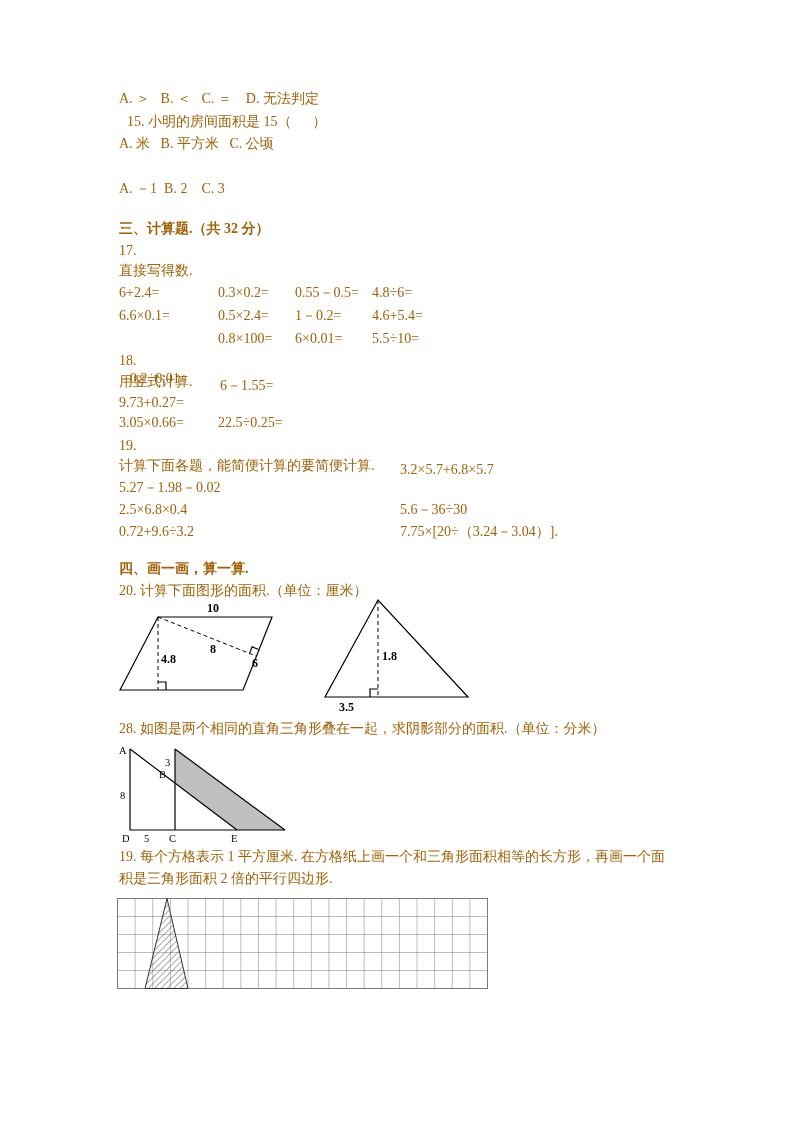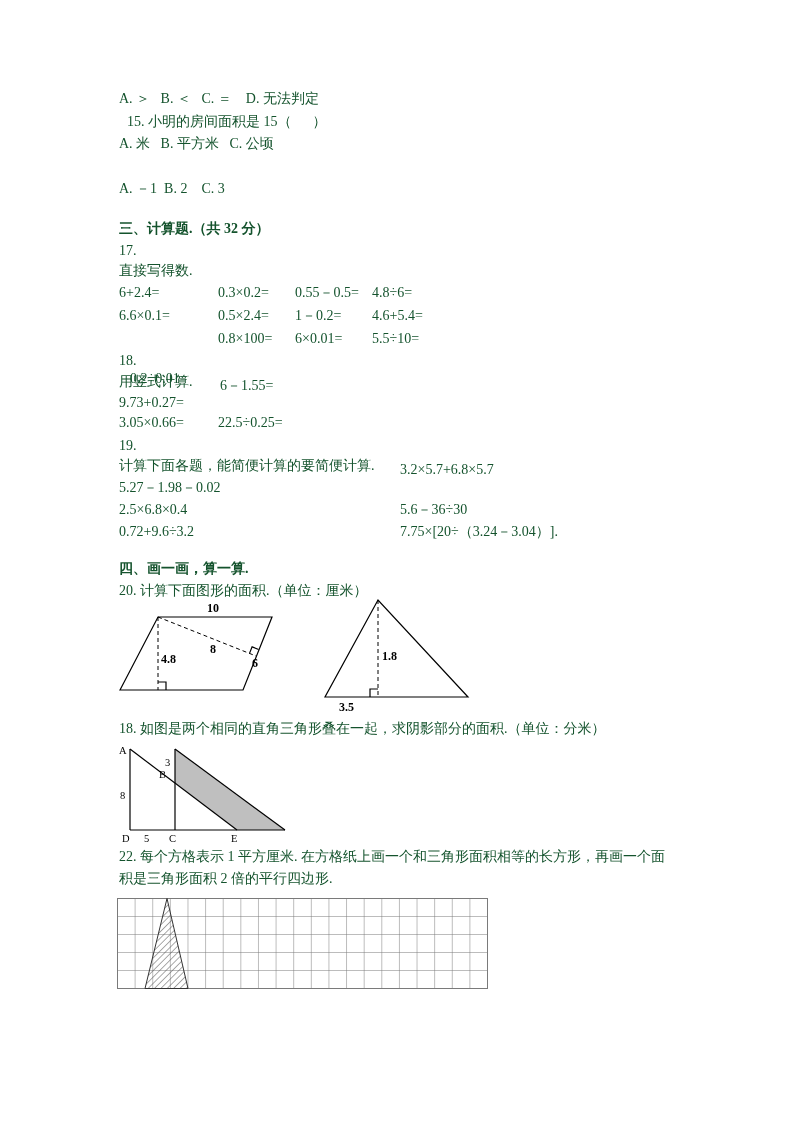--- a/index.html
+++ b/index.html
@@ -2,21 +2,21 @@
 <html><head>
 <meta charset="utf-8">
 <style>
   * { margin:0; padding:0; box-sizing:border-box; }
   html,body { background:#ffffff; }
   .page {
     position:relative;
     width:793px;
     height:1102px;
     background:#ffffff;
-    color:#14532d;
+    color:#a16207;
     font-family:"Liberation Serif","DejaVu Serif",serif;
     font-size:14px;
     overflow:hidden;
   }
   .t { position:absolute; white-space:pre; line-height:1.25; }
   .bold { font-weight:700; }
   .fig { position:absolute; }
   .shape { fill:none; stroke:#000; stroke-width:1.2; }
   .dash { fill:none; stroke:#000; stroke-width:1; stroke-dasharray:4 3; }
   .figlabel { font-size:12px; font-weight:700; fill:#000; font-family:"Liberation Serif","DejaVu Serif",serif; }
@@ -86,40 +86,40 @@
     </g>
     <g>
       <polygon class="shape" points="268,4 215,101 358,101"></polygon>
       <line class="dash" x1="268" y1="4" x2="268" y2="101"></line>
       <polyline class="shape" points="260,101 260,93 268,93"></polyline>
       <text class="figlabel" x="272" y="64">1.8</text>
       <text class="figlabel" x="229" y="115">3.5</text>
     </g>
   </svg>
 
-  <div class="t" style="left:119px; top:720px;">18. 如图是两个相同的直角三角形叠在一起，求阴影部分的面积.（单位：分米）</div>
+  <div class="t" style="left:119px; top:720px;">28. 如图是两个相同的直角三角形叠在一起，求阴影部分的面积.（单位：分米）</div>
 
   <svg class="fig" style="left:113px; top:740px;" width="190" height="105" viewBox="0 0 190 105">
     <polygon class="shaded" points="62,9 172,90 124,90 62,43"></polygon>
     <line class="shape" x1="17" y1="9" x2="17" y2="90"></line>
     <line class="shape" x1="17" y1="90" x2="172" y2="90"></line>
     <line class="shape" x1="17" y1="9" x2="124" y2="90"></line>
     <line class="shape" x1="62" y1="9" x2="62" y2="90"></line>
     <line class="shape" x1="62" y1="9" x2="172" y2="90"></line>
     <text class="figlabel-sm" x="6" y="14">A</text>
     <text class="figlabel-sm" x="52" y="26">3</text>
     <text class="figlabel-sm" x="46" y="38">B</text>
     <text class="figlabel-sm" x="7" y="59">8</text>
     <text class="figlabel-sm" x="9" y="102">D</text>
     <text class="figlabel-sm" x="31" y="102">5</text>
     <text class="figlabel-sm" x="56" y="102">C</text>
     <text class="figlabel-sm" x="118" y="102">E</text>
   </svg>
 
-  <div class="t" style="left:119px; top:848px;">22. 每个方格表示 1 平方厘米. 在方格纸上画一个和三角形面积相等的长方形，再画一个面</div>
+  <div class="t" style="left:119px; top:848px;">19. 每个方格表示 1 平方厘米. 在方格纸上画一个和三角形面积相等的长方形，再画一个面</div>
   <div class="t" style="left:119px; top:870px;">积是三角形面积 2 倍的平行四边形.</div>
 
   <svg class="fig" style="left:117px; top:898px;" width="372" height="92" viewBox="0 0 372 92">
     <defs>
       <pattern id="gridpat" width="17.62" height="18" patternUnits="userSpaceOnUse">
         <path d="M 17.62 0 L 0 0 0 18" fill="none" stroke="#7a7a7a" stroke-width="1"></path>
       </pattern>
       <pattern id="hatchpat" width="4.5" height="4.5" patternUnits="userSpaceOnUse" patternTransform="rotate(45)">
         <line x1="0" y1="0" x2="0" y2="4.5" stroke="#555" stroke-width="1"></line>
       </pattern>

